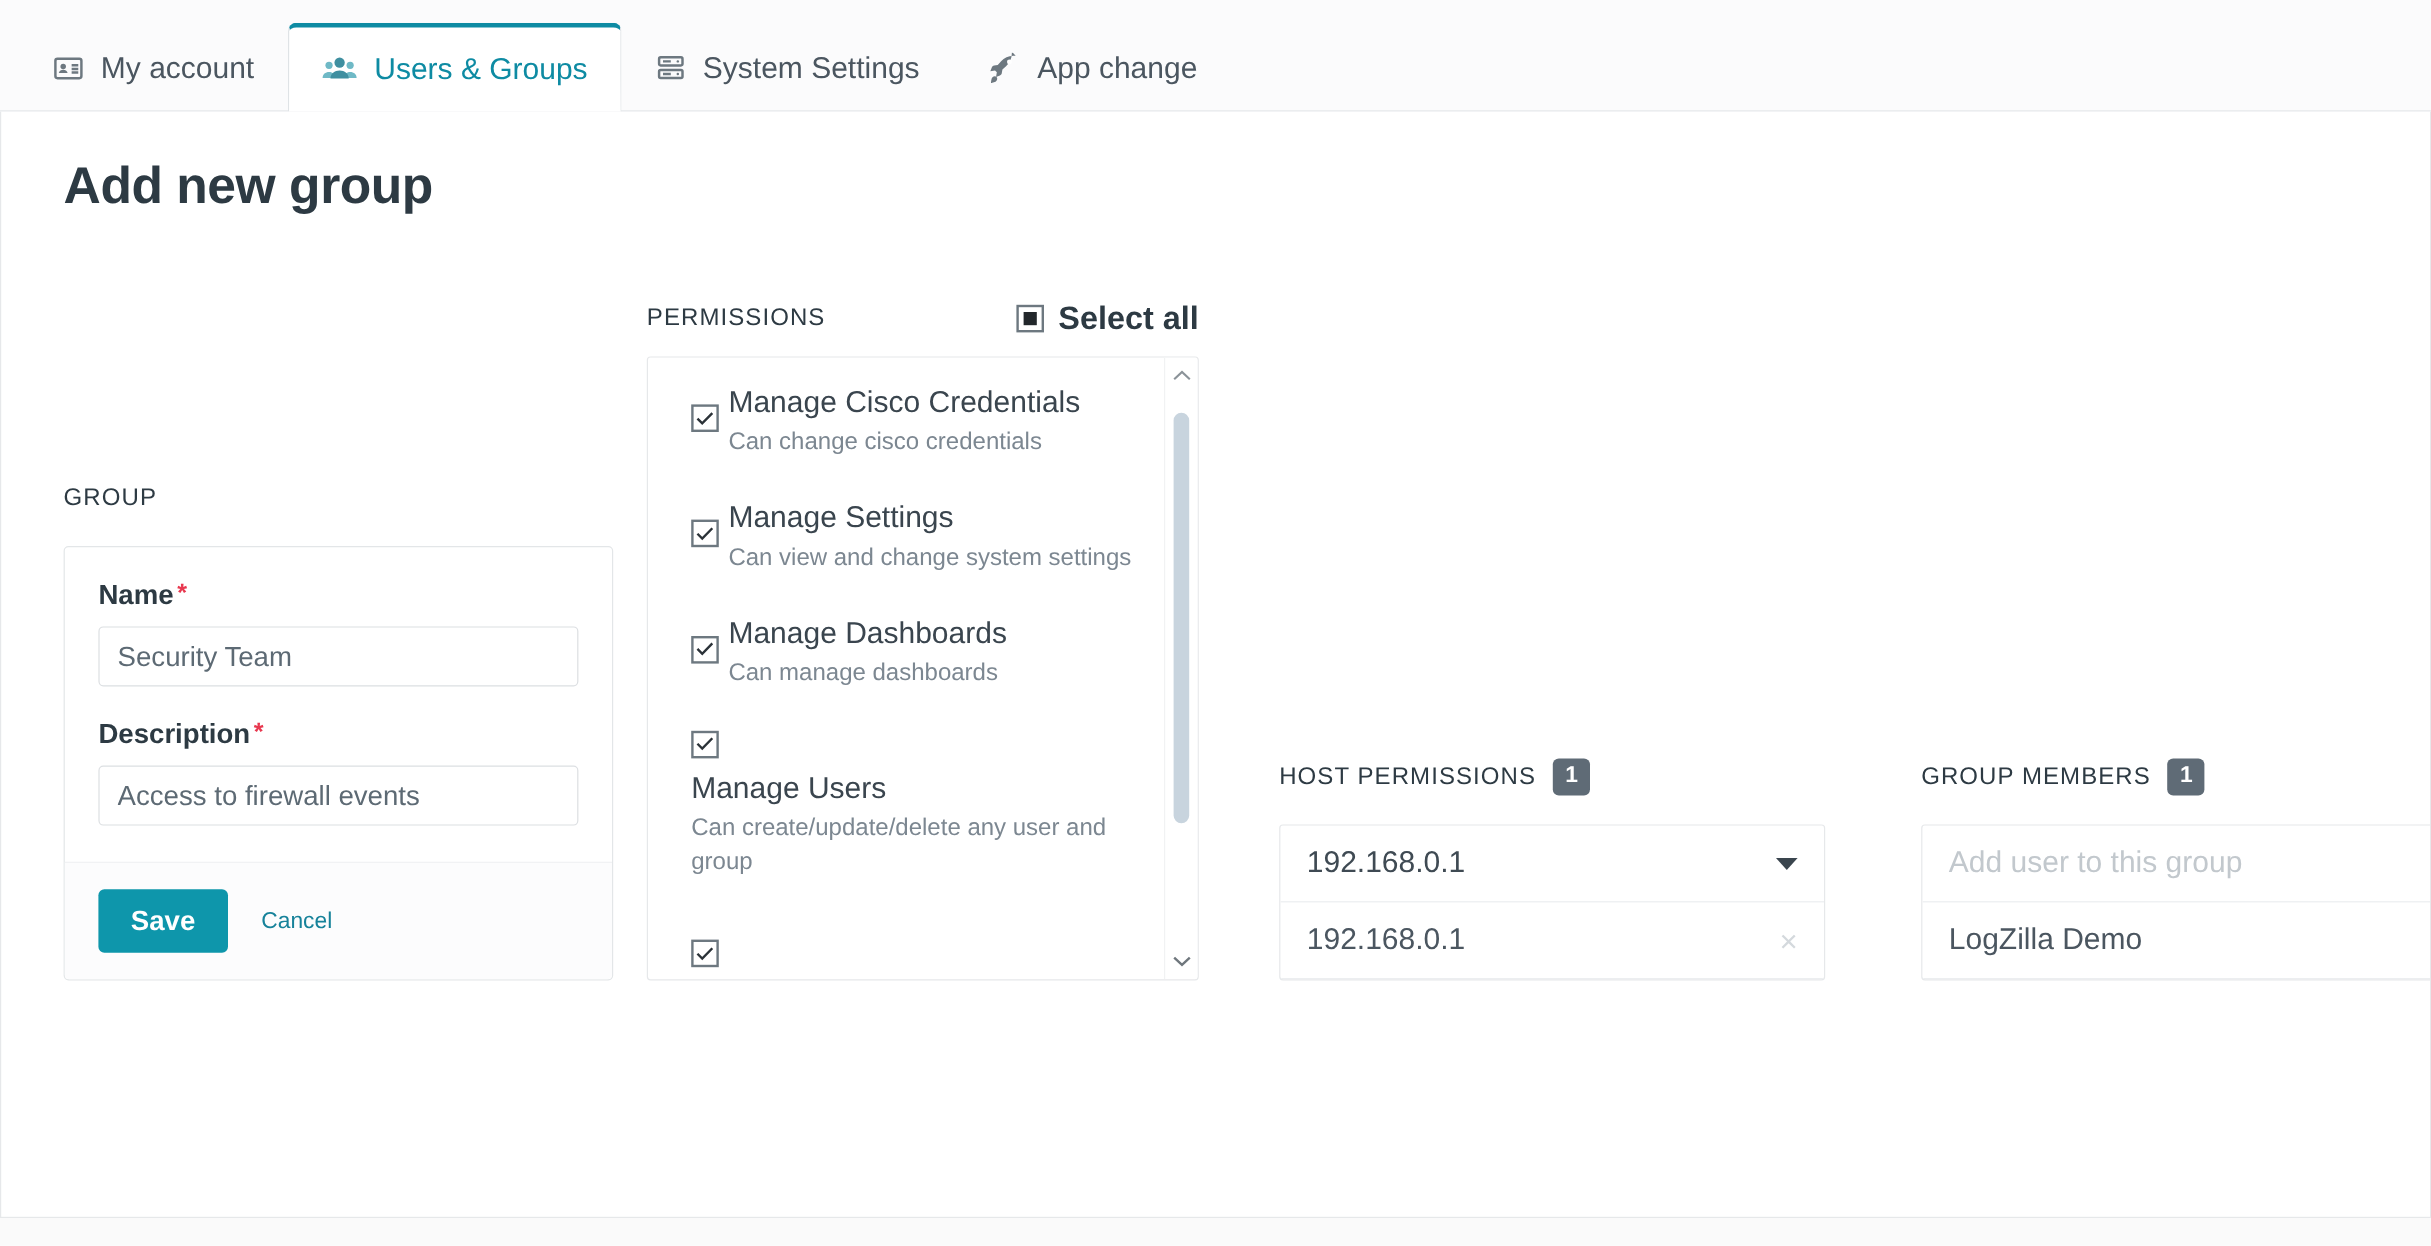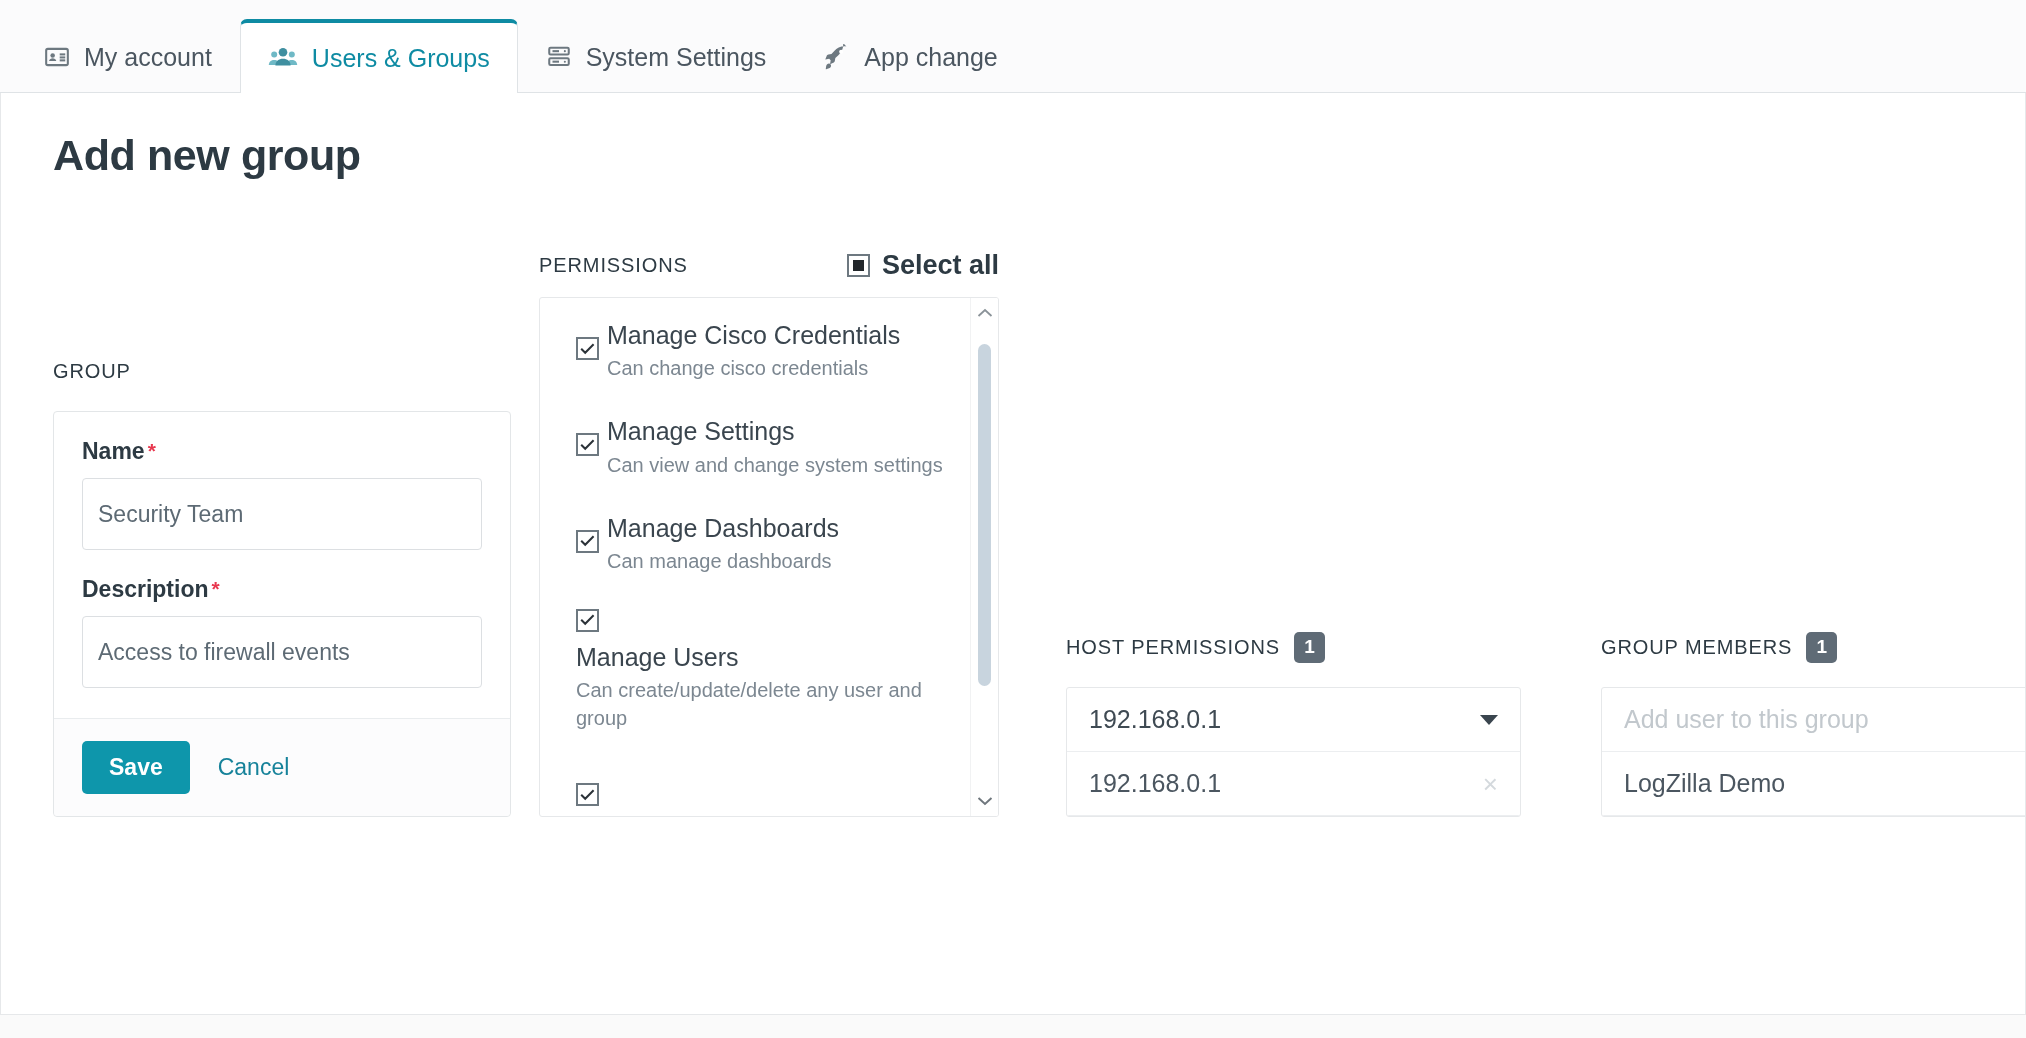--- a/index.html
+++ b/index.html
@@ -115,21 +115,21 @@
     font-weight: bold;
     color: #2d3a43;
     margin-bottom: 13px;
     display: flex;
     align-items: flex-start;
     gap: 3px;
   }
   .req { color: #e8384f; font-size: 21px; line-height: 1; margin-top: 2px; }
   .text-input {
     width: 100%;
-    height: 72px;
+    height: 50px;
     border: 1px solid #dcdfe2;
     border-radius: 4px;
     background: #fff;
     padding: 0 15px;
     font-size: 23px;
     color: #5d6a74;
     font-family: "Liberation Sans", sans-serif;
     outline: none;
   }
   .field-gap { height: 26px; }
@@ -150,21 +150,21 @@
     font-size: 23px;
     font-weight: bold;
     padding: 13px 27px;
     cursor: pointer;
     font-family: "Liberation Sans", sans-serif;
   }
   .btn-cancel {
     background: none;
     border: none;
     color: #16829a;
-    font-size: 23px;
+    font-size: 19px;
     cursor: pointer;
     font-family: "Liberation Sans", sans-serif;
     padding: 0;
   }
 
   
   .col-perm { width: 520px; padding-left: 28px; flex: 0 0 auto; }
   .perm-head {
     display: flex;
     align-items: center;

